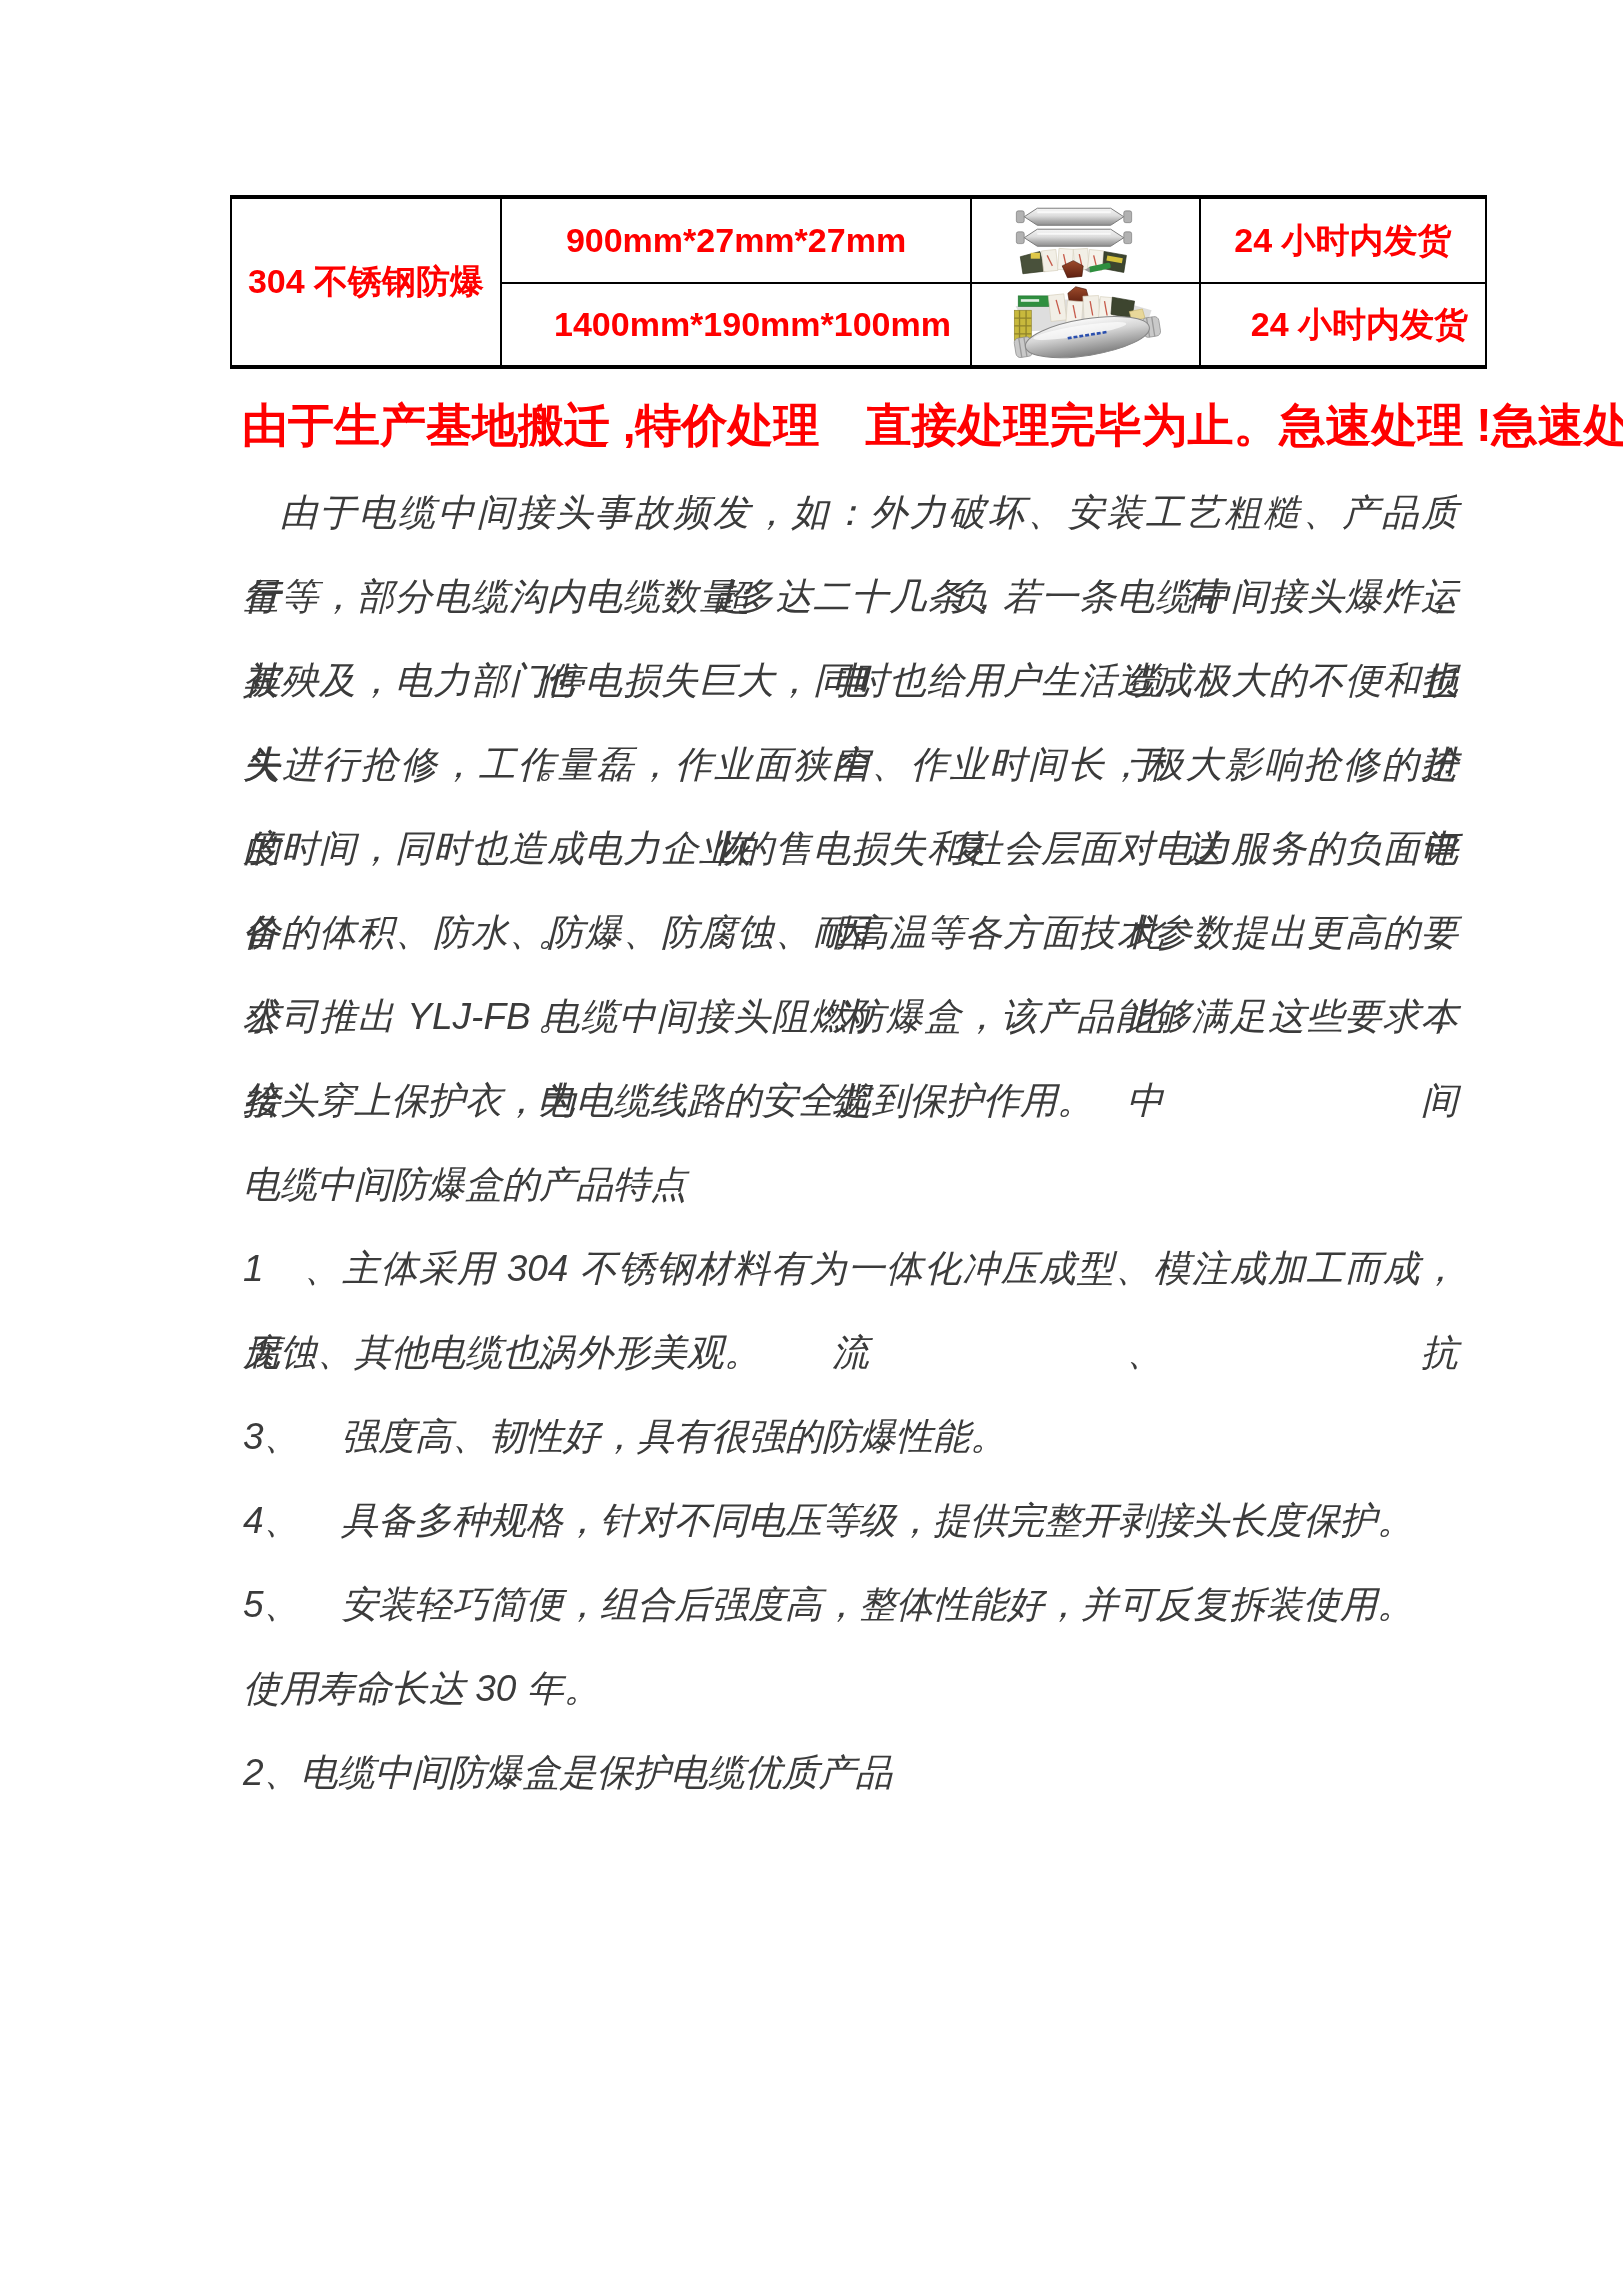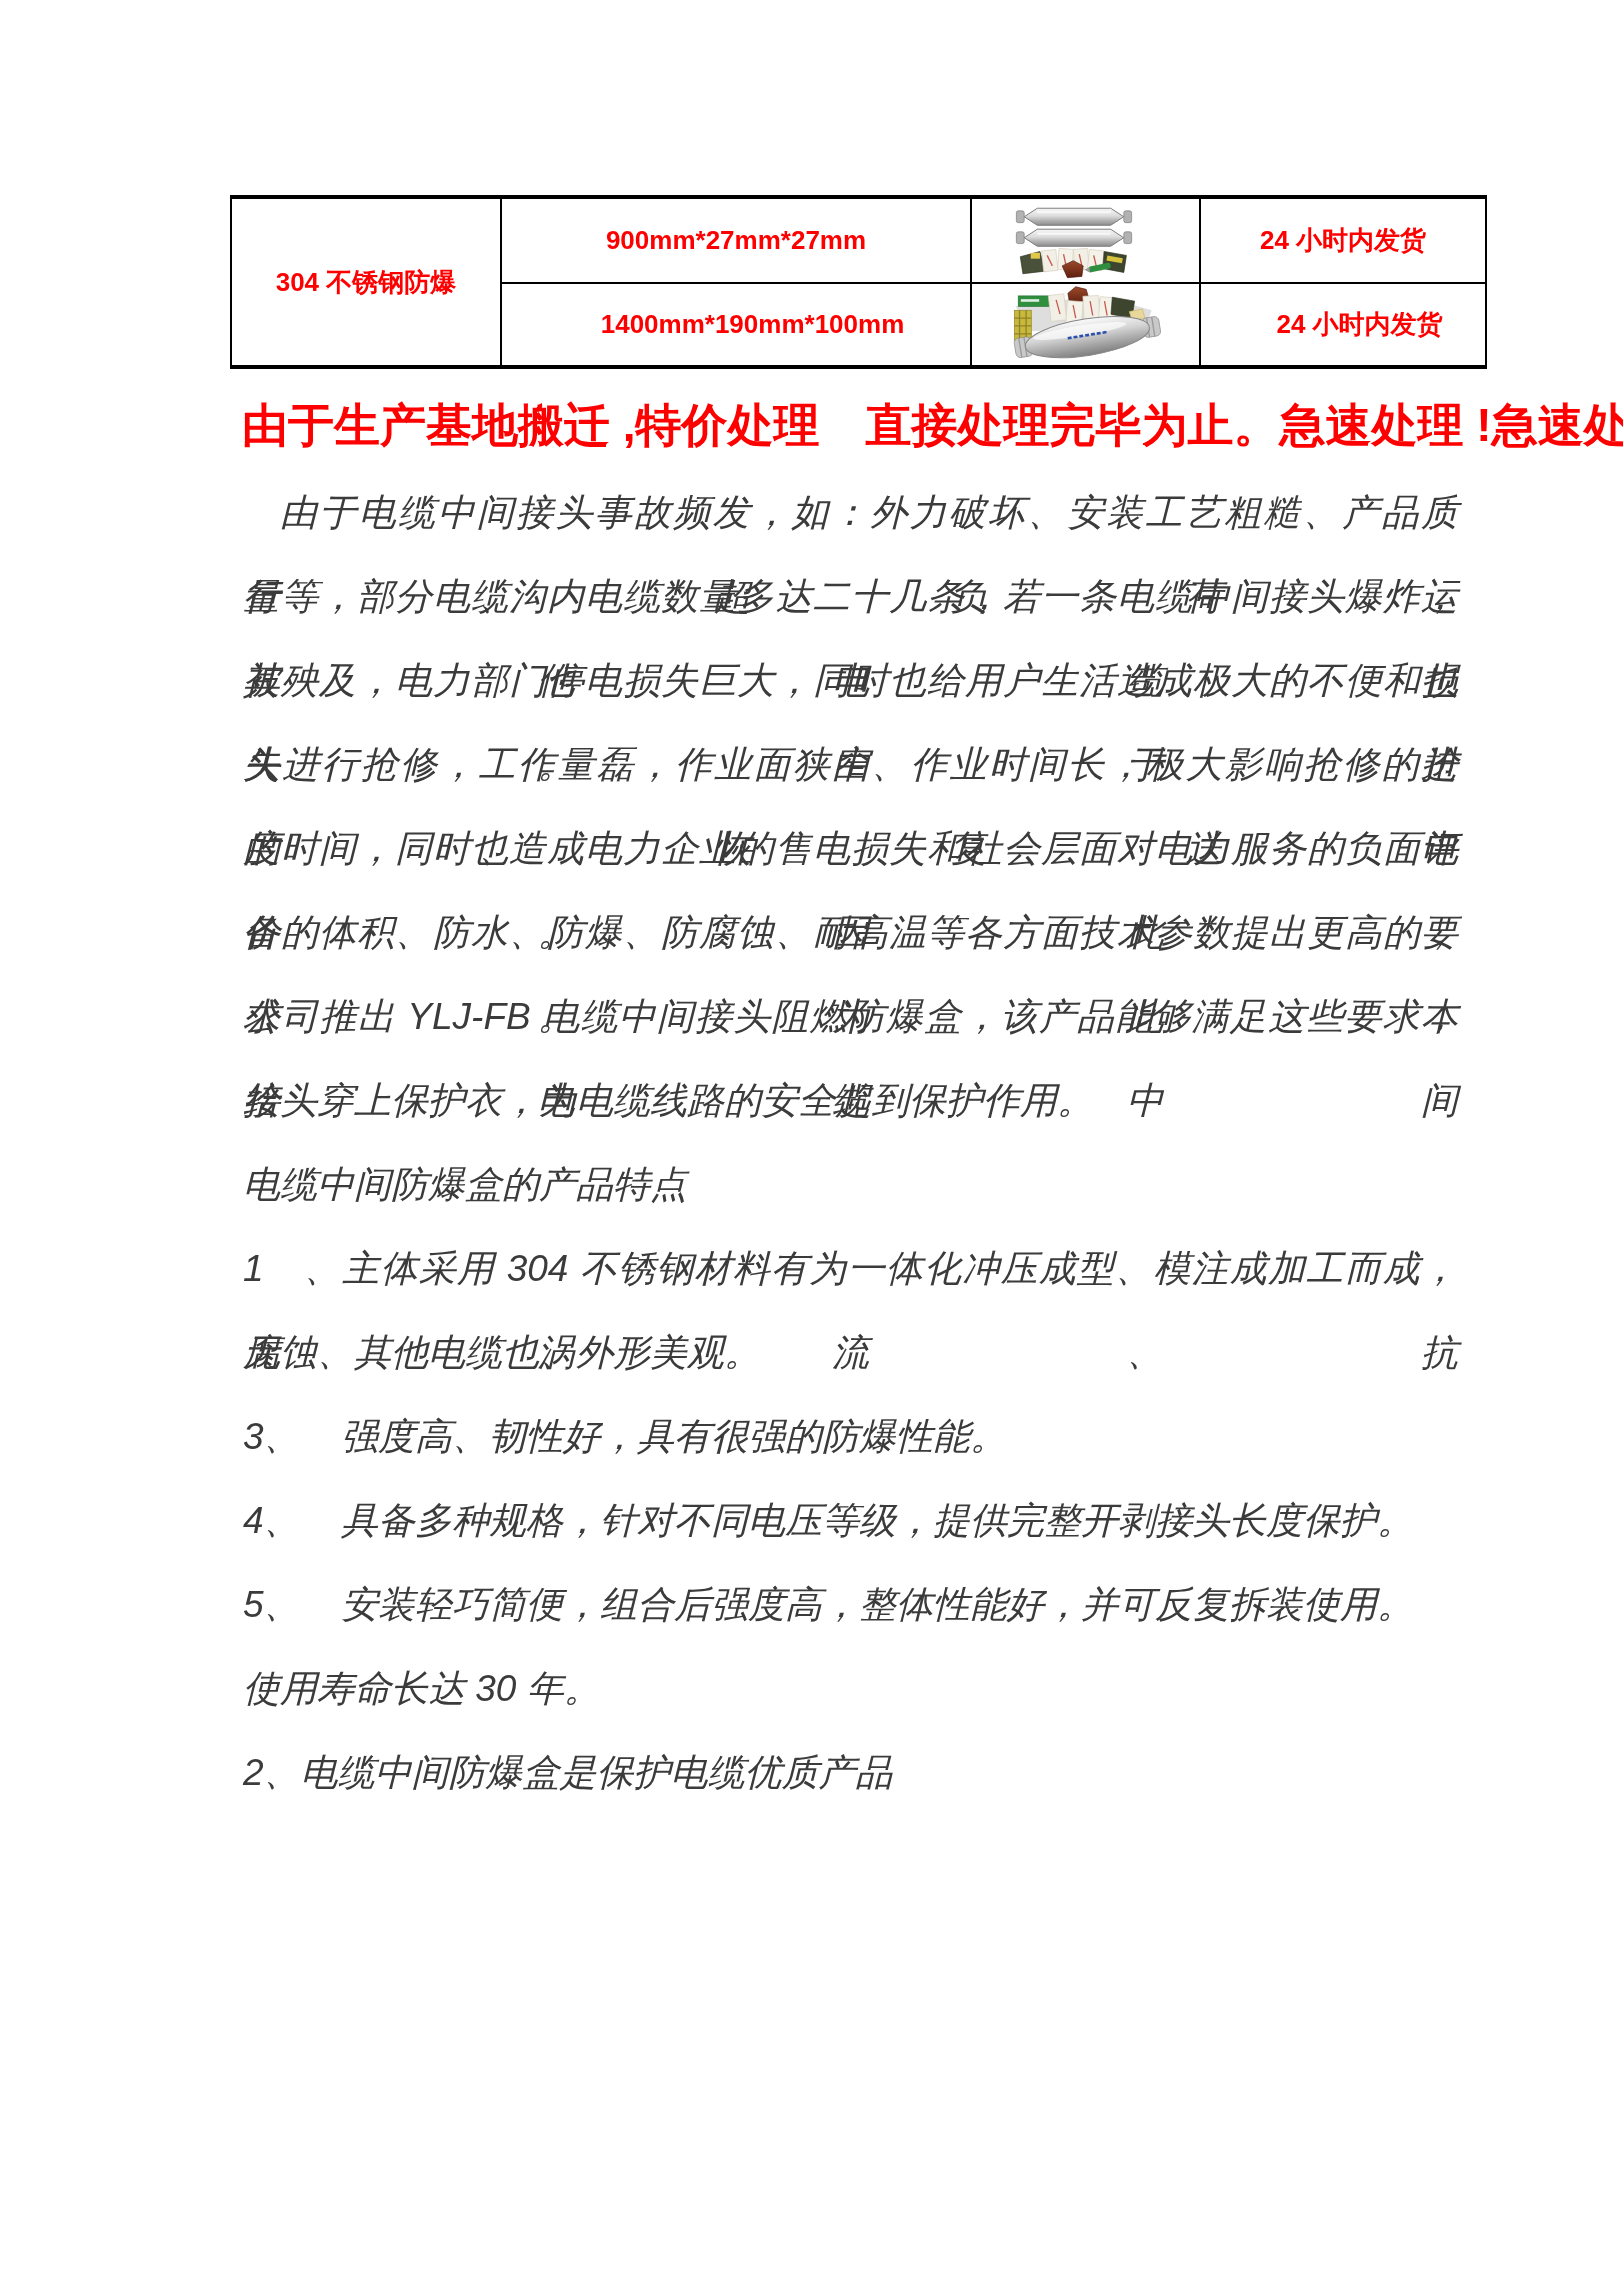--- a/index.html
+++ b/index.html
@@ -13,21 +13,21 @@
 
   
   .spec-table {
     position:absolute; left:230px; top:195px;
     width:1255px; height:173px;
     border-collapse:collapse; table-layout:fixed;
   }
   .spec-table td {
     border:2.6px solid #000;
     text-align:center; vertical-align:middle;
-    font-size:26px; font-weight:bold; color:#ff0000;
+    font-size:34px; font-weight:bold; color:#ff0000;
     padding:0; overflow:visible;
   }
   .spec-table { border-top:4.6px solid #000; border-bottom:4.6px solid #000; }
   .row-1 td { height:83px; }
   .row-2 td { height:81px;padding-left:33px; }
 
   .photo {
     position:absolute; z-index:3; pointer-events:none;
   }
   .photo-1 { left:1011px; top:203px; width:126px; height:76px; }

